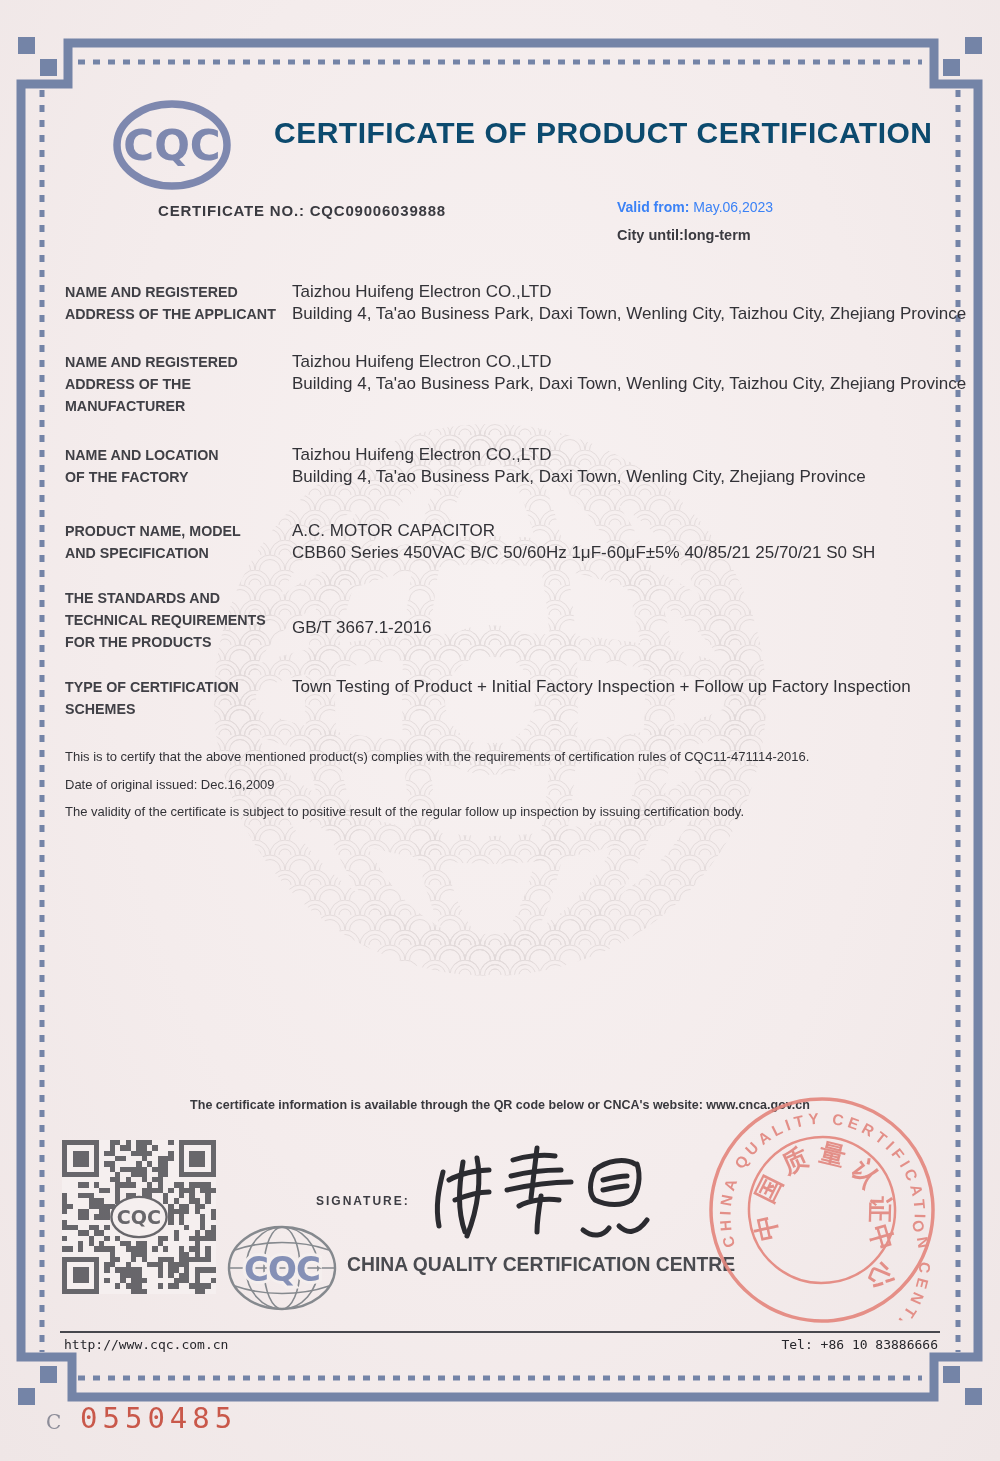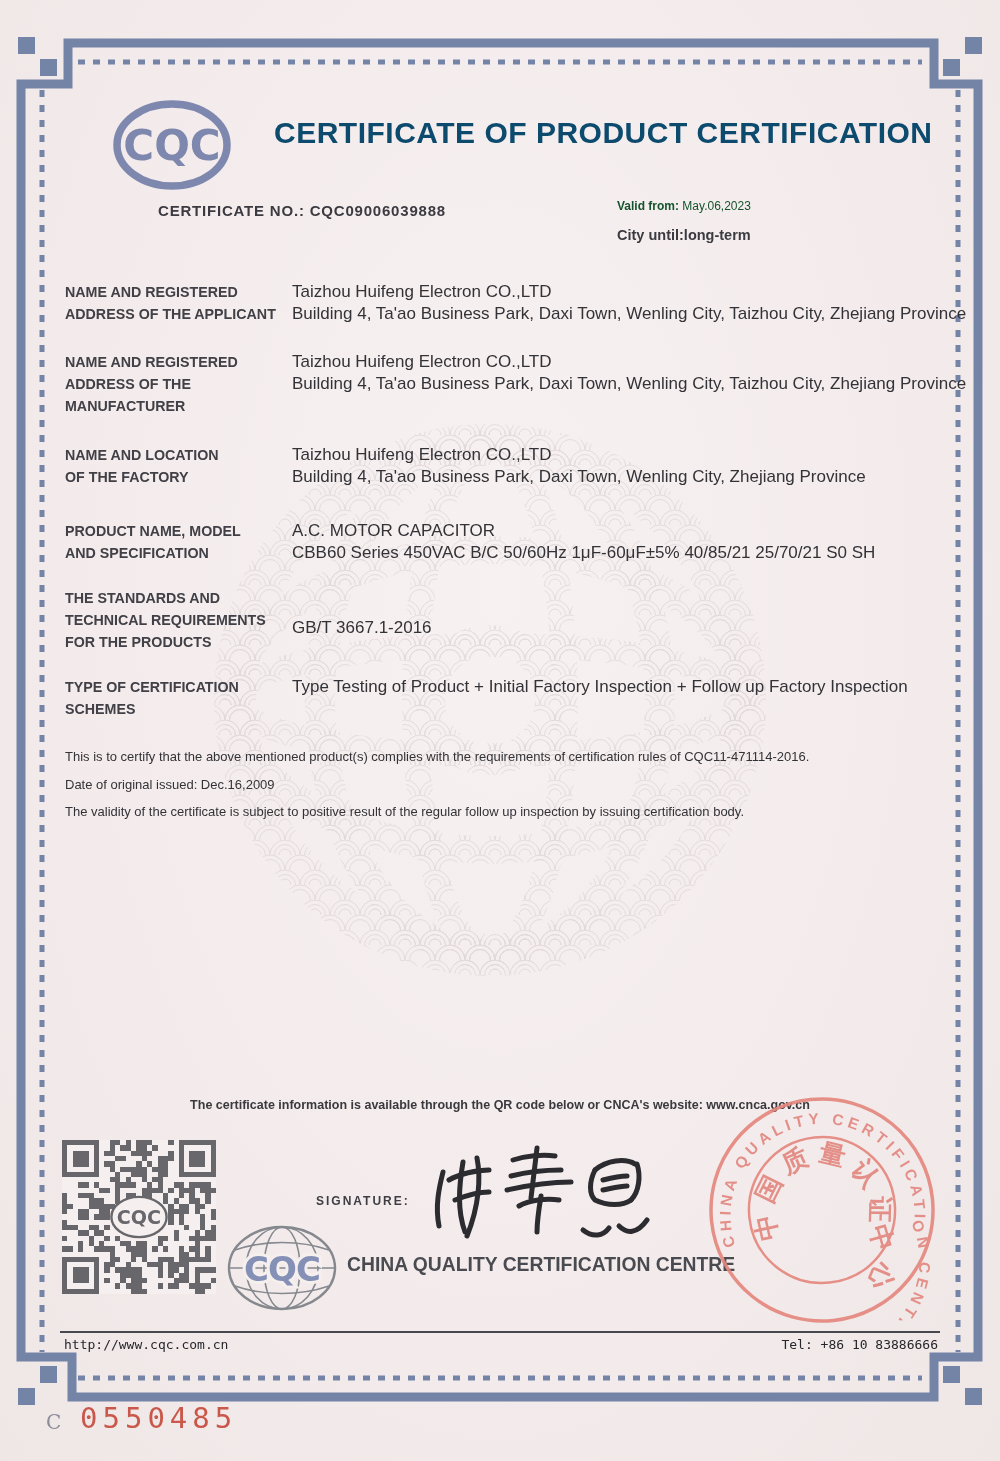--- a/index.html
+++ b/index.html
@@ -15,21 +15,21 @@
 
   
   .page-title{
     left:266px;top:116px;width:680px;
     font-size:30px;font-weight:bold;color:#0c4a6e;
     letter-spacing:.5px;transform:scaleX(1.0);transform-origin:left top;
     white-space:nowrap;
     margin-left:8px;
   }
   .certno-row{left:110px;top:202px;font-size:15px;font-weight:bold;color:#3a3a40;letter-spacing:.8px;white-space:nowrap;margin-left:48px;}
-  .valid-from{left:617px;top:199px;font-size:12px;color:#14532d;white-space:nowrap;}
+  .valid-from{left:617px;top:199px;font-size:14px;color:#3b82f6;white-space:nowrap;}
   .valid-from b{font-weight:bold;}
   .valid-until{left:617px;top:227px;font-size:14.5px;font-weight:bold;color:#3a3a40;white-space:nowrap;}
 
   
   .f-label{
     left:65px;width:224px;font-size:15px;font-weight:bold;color:#404046;
     line-height:22px;white-space:pre-line;transform:scaleX(.95);transform-origin:left top;
   }
   .f-value{
     left:292px;width:680px;font-size:17px;color:#323237;
@@ -141,21 +141,21 @@
 <div class="abs f-value" style="top:520px">A.C. MOTOR CAPACITOR
 CBB60 Series 450VAC B/C 50/60Hz 1μF-60μF±5% 40/85/21 25/70/21 S0 SH</div>
 
 <div class="abs f-label" style="top:587px">THE STANDARDS AND
 TECHNICAL REQUIREMENTS
 FOR THE PRODUCTS</div>
 <div class="abs f-value" style="top:617px">GB/T 3667.1-2016</div>
 
 <div class="abs f-label" style="top:676px">TYPE OF CERTIFICATION
 SCHEMES</div>
-<div class="abs f-value" style="top:676px">Type Testing of Product + Initial Factory Inspection + Follow up Factory Inspection</div>
+<div class="abs f-value" style="top:676px">Town Testing of Product + Initial Factory Inspection + Follow up Factory Inspection</div>
 
 <div class="abs statement" style="top:747px">This is to certify that the above mentioned product(s) complies with the requirements of certification rules of CQC11-471114-2016.</div>
 <div class="abs statement" style="top:775px">Date of original issued: Dec.16,2009</div>
 <div class="abs statement" style="top:802px">The validity of the certificate is subject to positive result of the regular follow up inspection by issuing certification body.</div>
 
 <div class="abs qr-note">The certificate information is available through the QR code below or CNCA's website: www.cnca.gov.cn</div>
 
 <svg class="abs" id="qr-svg" style="left:62px;top:1140px;opacity:.88" width="154" height="154" viewBox="0 0 29 29" shape-rendering="crispEdges">
   <rect x="0" y="0" width="29" height="29" fill="#f6f0f0"></rect>
   <g id="qr-modules" fill="#55555a">

